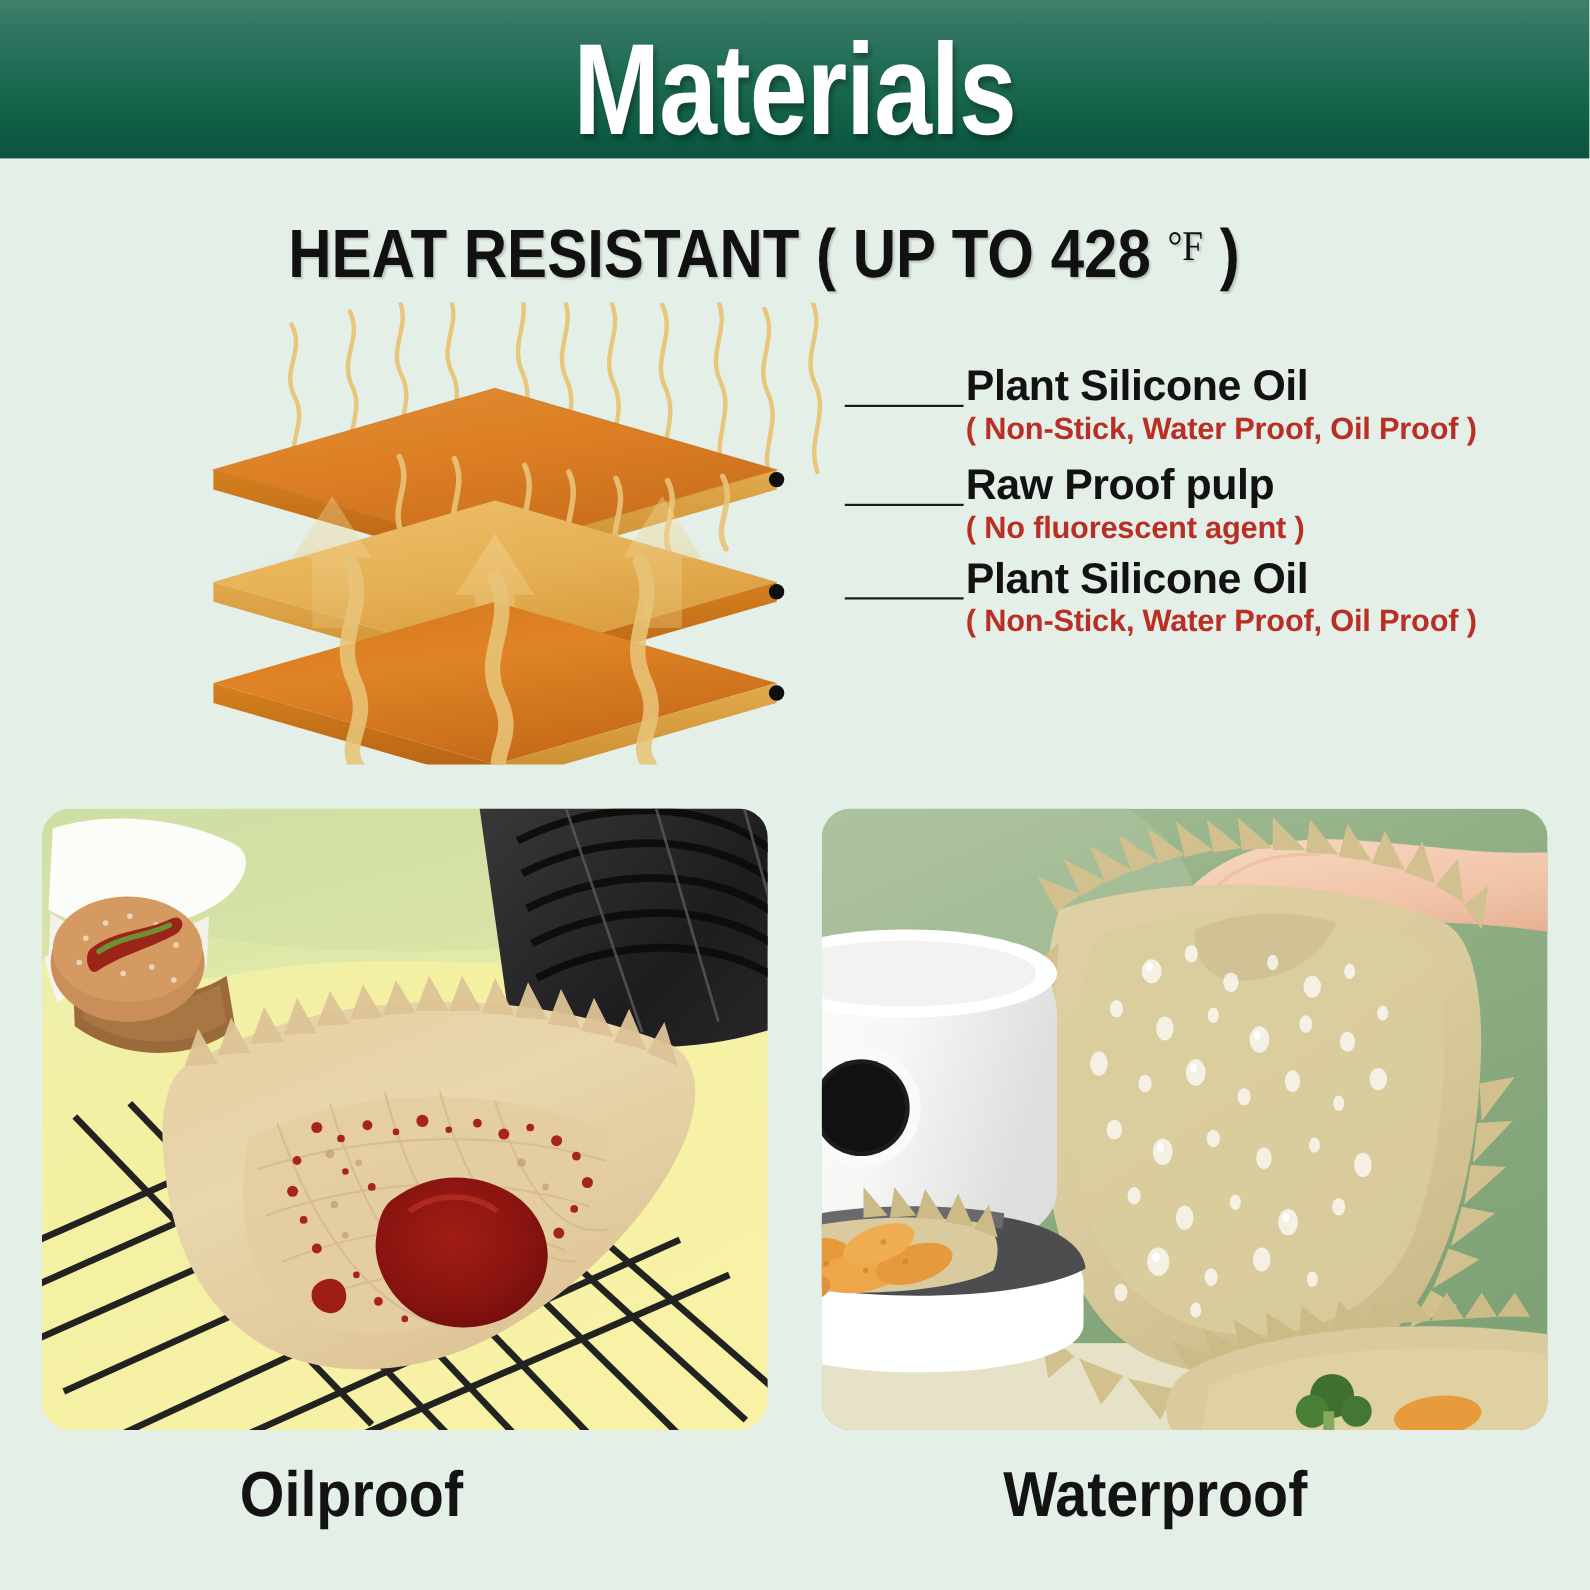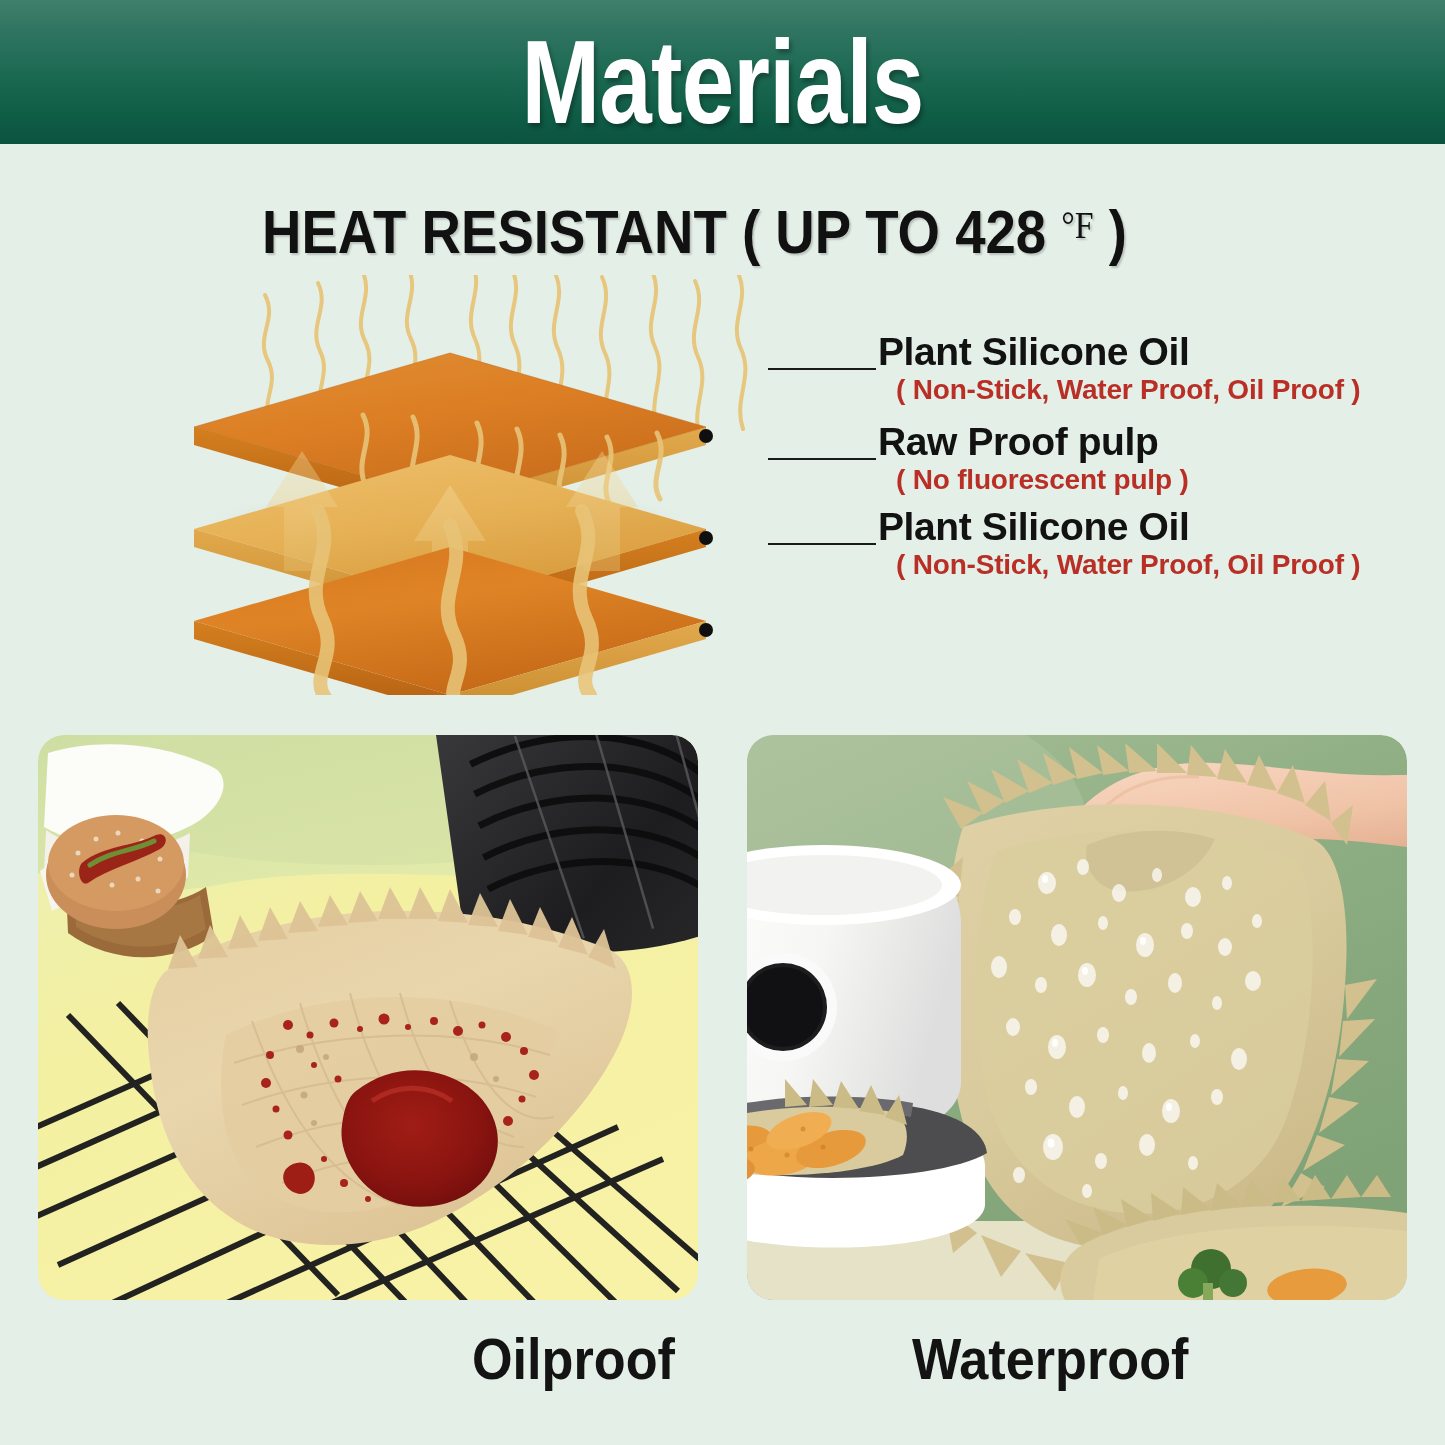--- a/index.html
+++ b/index.html
@@ -93,21 +93,20 @@
     letter-spacing: -0.4px;
   }
   .label-sub {
     position: absolute;
     left: 118px; top: 44px;
     color: #b92f26;
     font-size: 28px;
     font-weight: bold;
     white-space: nowrap;
     letter-spacing: -0.2px;
-    margin-left: 18px;
   }
 
   
   .photo {
     position: absolute;
     top: 735px;
     width: 660px; height: 565px;
     border-radius: 26px;
     overflow: hidden;
   }
@@ -118,21 +117,21 @@
     position: absolute;
     top: 1325px;
     width: 660px;
     text-align: center;
     color: #131313;
     font-family: "Liberation Sans Narrow", "Liberation Sans", sans-serif;
     font-size: 58px;
     font-weight: bold;
     letter-spacing: 0px;
   }
-  .caption-left  { left: 38px;  text-align: right;  padding-left: 180px; box-sizing: border-box; }
+  .caption-left  { left: 38px;  text-align: left;  padding-left: 180px; box-sizing: border-box; }
   .caption-right { left: 747px; text-align: left;  padding-left: 165px; box-sizing: border-box; }
   .caption .inner { display:inline-block; transform: scaleX(0.90); transform-origin: left center; }
 
   .photo svg { display:block; width: 660px; height: 565px; }
 </style>
 </head>
 <body>
 
 <div class="header">
   <div class="header-title">Materials</div>
@@ -254,21 +253,21 @@
 
   <div class="label-group lg1">
     <div class="leader"></div>
     <div class="label-title">Plant Silicone Oil</div>
     <div class="label-sub">( Non-Stick, Water Proof, Oil Proof )</div>
   </div>
 
   <div class="label-group lg2">
     <div class="leader"></div>
     <div class="label-title">Raw Proof pulp</div>
-    <div class="label-sub">( No fluorescent pulp )</div>
+    <div class="label-sub">( No fluorescent agent )</div>
   </div>
 
   <div class="label-group lg3">
     <div class="leader"></div>
     <div class="label-title">Plant Silicone Oil</div>
     <div class="label-sub">( Non-Stick, Water Proof, Oil Proof )</div>
   </div>
 </div>
 
 <div class="photo photo-left">

